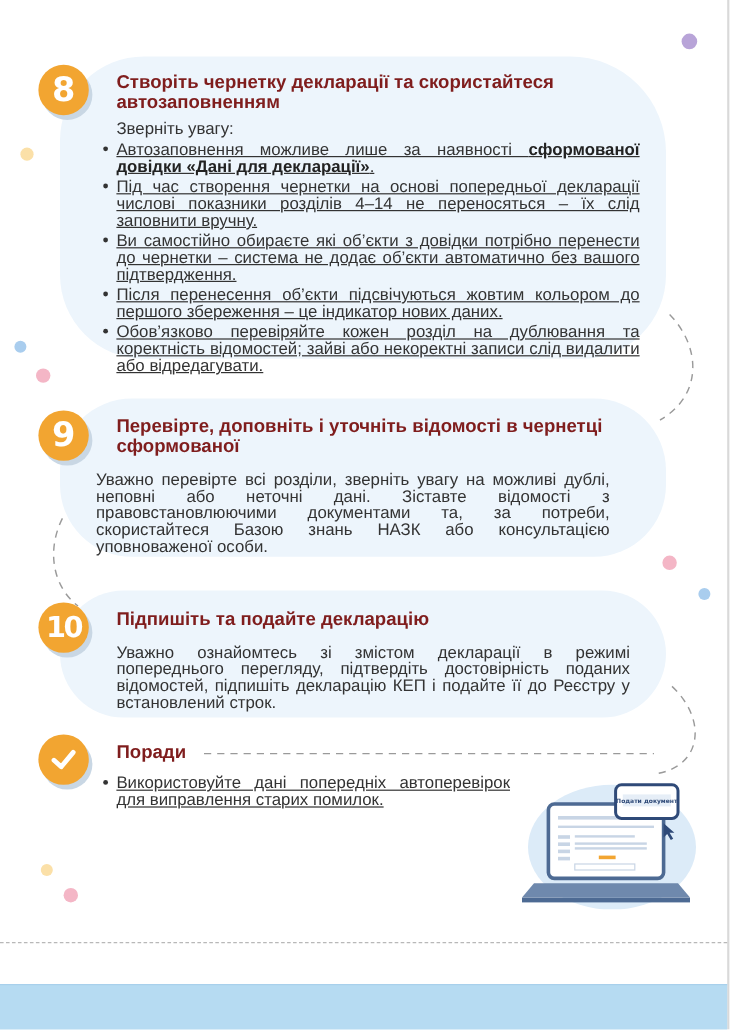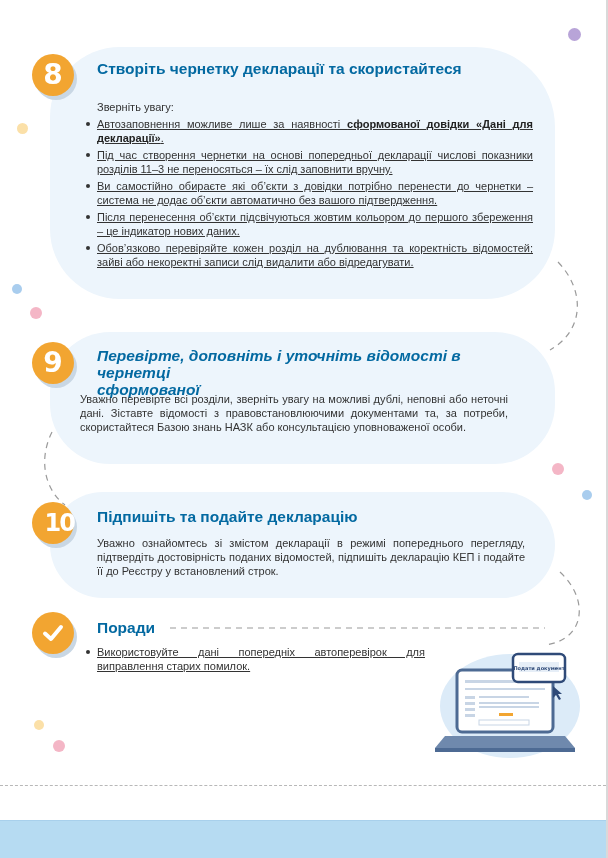--- a/index.html
+++ b/index.html
@@ -18,24 +18,24 @@
   .badge {
     position:absolute; width:42px; height:42px; border-radius:50%;
     background:#f2a531; color:#ffffff;
     font-family:"DejaVu Sans", sans-serif; font-weight:bold;
     display:flex; align-items:center; justify-content:center;
     box-shadow:3px 4px 0 #c9d7e4;
   }
   .badge .num { font-size:28px; line-height:1; }
   .badge.ten .num { font-size:24px; letter-spacing:-2px; }
   .title {
-    position:absolute; color:#0369a1; font-weight:bold; font-size:15.5px; line-height:17px;
+    position:absolute; color:#7f1d1d; font-weight:bold; font-size:15.5px; line-height:17px;
   }
   .body-text {
-    position:absolute; font-size:11px; line-height:14px; color:#333;
+    position:absolute; font-size:14px; line-height:14px; color:#333;
     text-align:justify;
   }
   ul.bullets { list-style:none; margin:0; padding:0; }
   ul.bullets li { position:relative; padding-left:12px; margin-bottom:3px; text-align:justify;text-decoration:underline; }
   ul.bullets li::before {
     content:""; position:absolute; left:1px; top:5px; width:4px; height:4px; border-radius:50%; background:#333;
   }
   b { font-weight:bold; color:#222; }
   .dash-path { position:absolute; }
   .footer-band { position:absolute; left:0; top:820px; width:606px; height:38px; background:#b6dbf2; border-top:1px solid #a8d0ec; }
@@ -63,44 +63,45 @@
     <path d="M170 628 L 545 628"></path>
   </g>
 </svg>
 
 <div class="card" style="left:50px;top:47px;width:505px;height:252px;border-radius:70px 80px 70px 70px;"></div>
 <div class="badge" style="left:32px;top:54px;">
   <span class="num">8</span>
 </div>
 <div class="title" style="left:97px;top:60px;width:440px;">
   <div>Створіть чернетку декларації та скористайтеся</div>
+  <div>автозаповненням</div>
 </div>
 <div class="body-text" style="left:85px;top:100px;width:448px;">
   <div style="padding-left:12px;margin-bottom:3px;">Зверніть увагу:</div>
   <ul class="bullets">
     <li><span>Автозаповнення можливе лише за наявності </span><b>сформованої довідки «Дані для декларації»</b><span>.</span></li>
-    <li><span>Під час створення чернетки на основі попередньої декларації числові показники розділів 11–3 не переносяться – їх слід заповнити вручну.</span></li>
+    <li><span>Під час створення чернетки на основі попередньої декларації числові показники розділів 4–14 не переносяться – їх слід заповнити вручну.</span></li>
     <li><span>Ви самостійно обираєте які об’єкти з довідки потрібно перенести до чернетки – система не додає об’єкти автоматично без вашого підтвердження.</span></li>
     <li><span>Після перенесення об’єкти підсвічуються жовтим кольором до першого збереження – це індикатор нових даних.</span></li>
     <li><span>Обов’язково перевіряйте кожен розділ на дублювання та коректність відомостей; зайві або некоректні записи слід видалити або відредагувати.</span></li>
   </ul>
 </div>
 
 <div class="card" style="left:50px;top:332px;width:505px;height:132px;"></div>
 <div class="badge" style="left:32px;top:342px;">
   <span class="num">9</span>
 </div>
-<div class="title" style="left:97px;top:347px;width:440px;font-style:italic;">
+<div class="title" style="left:97px;top:347px;width:440px;">
   <div>Перевірте, доповніть і уточніть відомості в чернетці</div>
   <div>сформованої</div>
 </div>
 <div class="body-text" style="left:80px;top:392px;width:428px;">Уважно перевірте всі розділи, зверніть увагу на можливі дублі, неповні або неточні дані. Зіставте відомості з правовстановлюючими документами та, за потреби, скористайтеся Базою знань НАЗК або консультацією уповноваженої особи.</div>
 
 <div class="card" style="left:50px;top:492px;width:505px;height:106px;"></div>
-<div class="badge ten" style="left:32px;top:502px;justify-content:flex-end;">
+<div class="badge ten" style="left:32px;top:502px;">
   <span class="num">10</span>
 </div>
 <div class="title" style="left:97px;top:508px;width:440px;">
   <div>Підпишіть та подайте декларацію</div>
 </div>
 <div class="body-text" style="left:97px;top:536px;width:428px;">Уважно ознайомтесь зі змістом декларації в режимі попереднього перегляду, підтвердіть достовірність поданих відомостей, підпишіть декларацію КЕП і подайте її до Реєстру у встановлений строк.</div>
 
 <div class="badge" style="left:32px;top:612px;">
   <svg width="24" height="24" viewBox="0 0 24 24">
     <path d="M4 12.5 L10 18 L20 6" fill="none" stroke="#ffffff" stroke-width="4" stroke-linecap="round" stroke-linejoin="round"></path>

